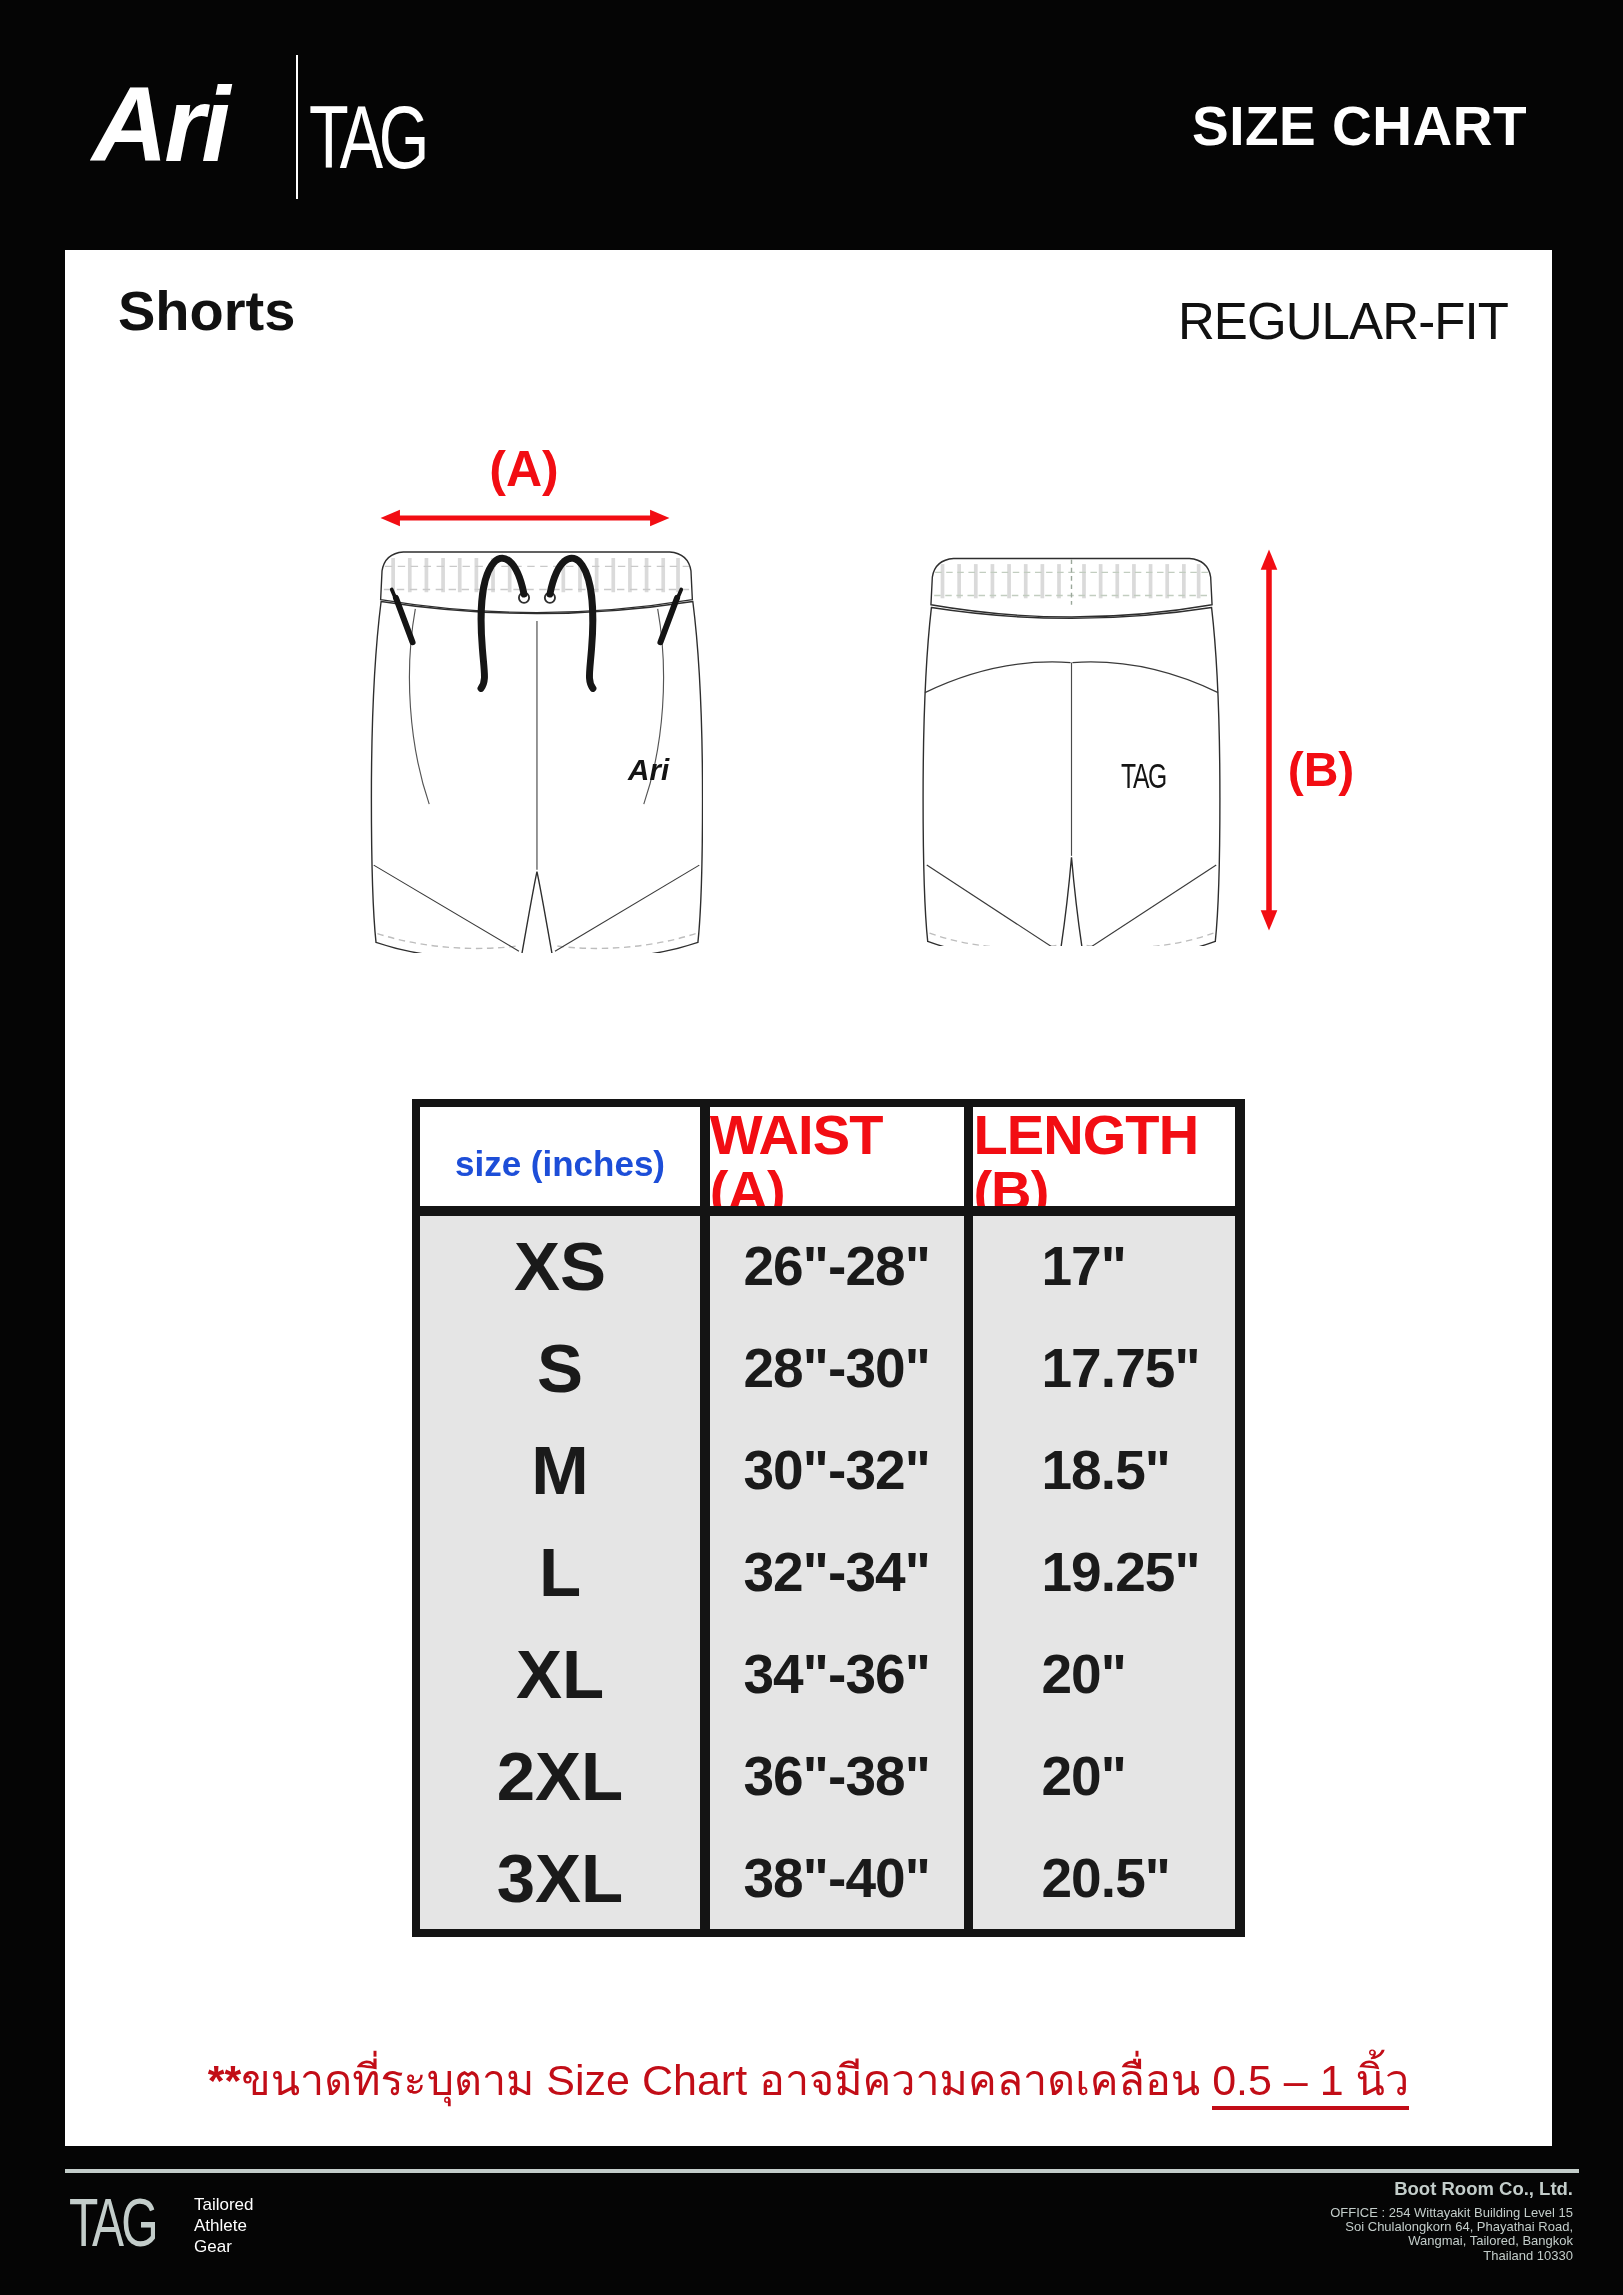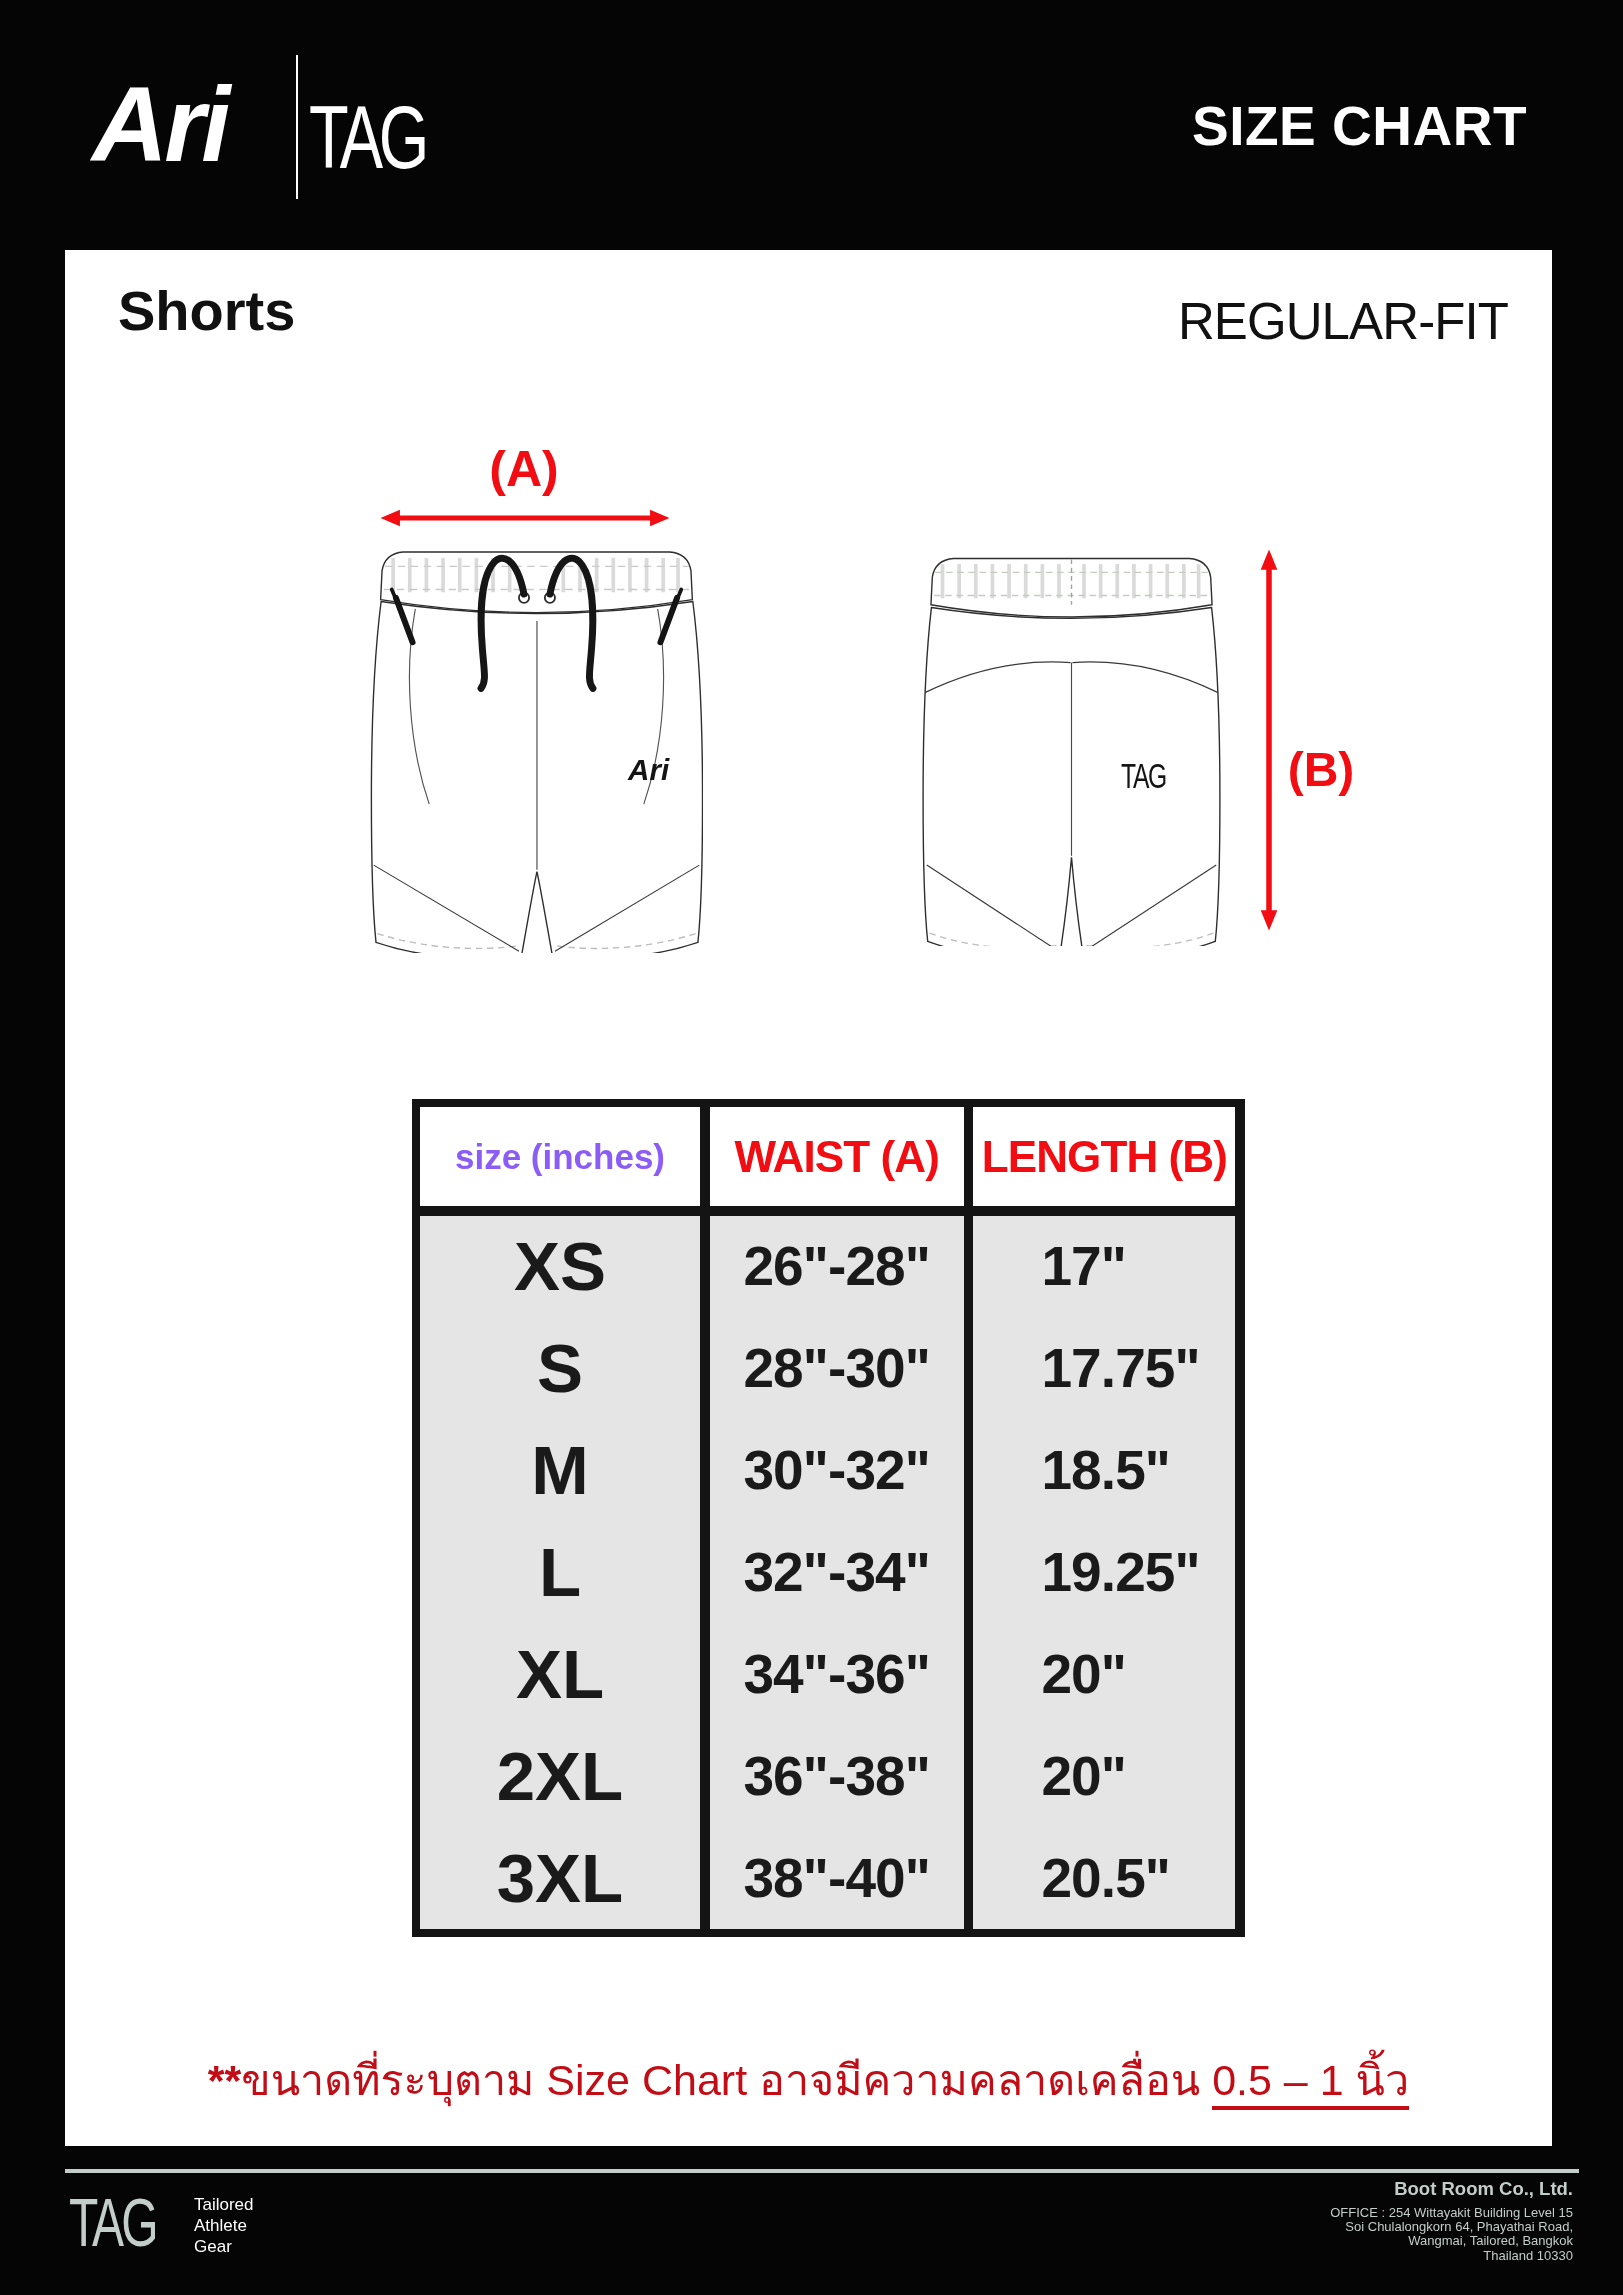--- a/index.html
+++ b/index.html
@@ -26,22 +26,22 @@
   .front-shorts{position:absolute;left:305px;top:296px;}
   .back-shorts{position:absolute;left:856px;top:303px;}
   
   .size-table{position:absolute;left:347px;top:849px;width:833px;height:838px;
               background:#141414;border:8.3px solid #141414;box-sizing:border-box;
               display:flex;flex-direction:column;}
   .t-head{display:grid;grid-template-columns:280px 9.7px 254px 9.7px 262px;height:99px;flex:none;}
   .t-gaprow{height:9.7px;background:#141414;flex:none;}
   .t-body{flex:1;display:grid;grid-template-columns:280px 9.7px 254px 9.7px 262px;}
   .hcell{background:#fff;display:flex;align-items:center;justify-content:center;line-height:1;}
-  .hcell.size-h{font-size:35px;font-weight:700;color:#8b5cf6;}
-  .hcell.red-h{font-size:44px;font-weight:700;color:#f20d13;letter-spacing:-0.9px;}
+  .hcell.size-h{font-size:35px;font-weight:700;color:#1d4ed8;}
+  .hcell.red-h{font-size:56px;font-weight:700;color:#f20d13;letter-spacing:-0.9px;}
   .gapcol{background:#141414;}
   .t-col{background:#e5e5e5;display:flex;flex-direction:column;}
   .t-cell{flex:1;display:flex;align-items:center;justify-content:center;line-height:1;color:#1a1a1a;}
   .t-cell.size-c{font-size:69px;font-weight:700;}
   .t-cell.waist-c{font-size:55px;font-weight:700;letter-spacing:-0.9px;}
   .t-cell.len-c{font-size:55px;font-weight:700;letter-spacing:-0.9px;justify-content:flex-start;padding-left:68px;}
   
   .note{position:absolute;left:0;top:1804px;width:100%;text-align:center;color:#c20d17;
         font-size:43px;line-height:1.25;}
   .note b{font-weight:700;}

